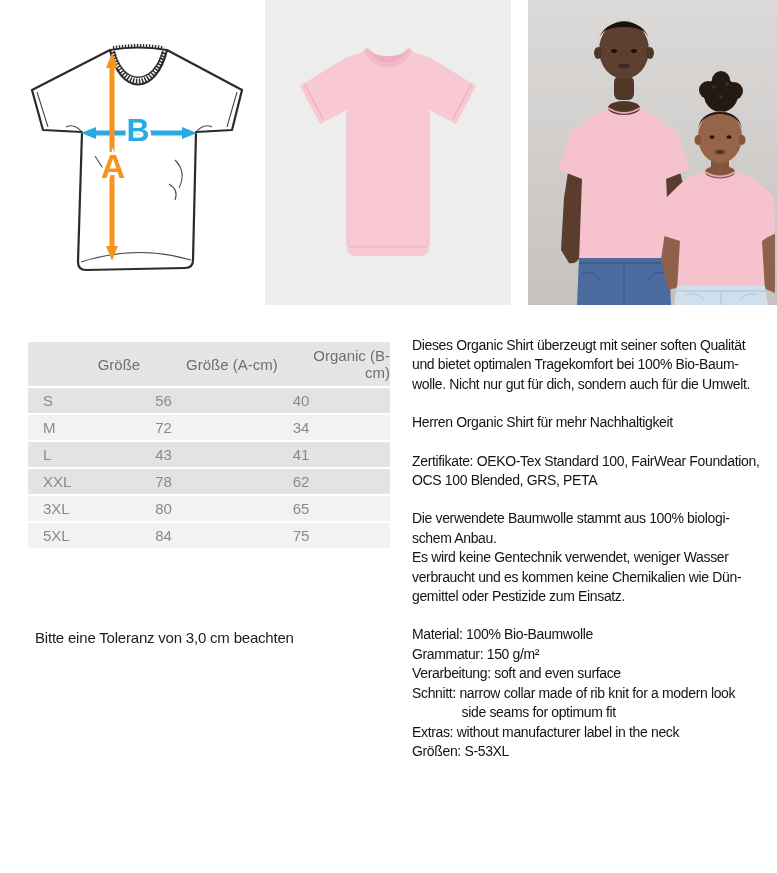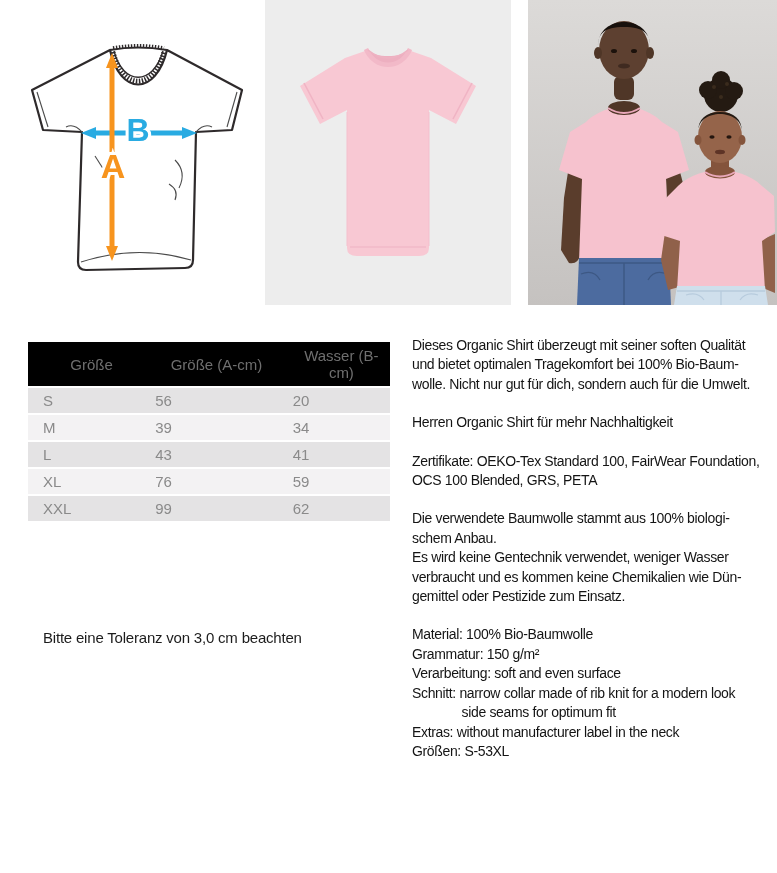--- a/index.html
+++ b/index.html
@@ -14,32 +14,32 @@
   .flat-photo{position:absolute;left:265px;top:0;width:246px;height:305px;background:#ededed;}
   .flat-photo svg{display:block;width:100%;height:100%;}
   .models{position:absolute;left:528px;top:0;width:249px;height:305px;}
 
   
   table.size-table{
     position:absolute;left:28px;top:340px;width:362px;
     border-collapse:separate;border-spacing:0 2px;table-layout:fixed;
   }
   table.size-table th{
-    background:#000000;color:#6f6f6f;font-weight:400;font-size:15px;
-    text-align:center;padding:5px 0 5px 15px;height:17px;
+    background:#e5e5e5;color:#6f6f6f;font-weight:400;font-size:15px;
+    text-align:right;padding:5px 0 5px 15px;height:17px;
   }
   table.size-table td{
     color:#8a8a8a;font-size:15px;text-align:left;padding:4px 0 4px 15px;height:17px;
   }
   table.size-table tr.odd td{background:#e4e3e4;}
   table.size-table tr.even td{background:#f3f2f3;}
   .col-size{width:31%;} .col-len{width:38%;} .col-wid{width:31%;}
 
   .tolerance{
-    position:absolute;left:35px;top:629px;font-size:15px;color:#1c1c1c;letter-spacing:-0.2px;margin-left:8px;
+    position:absolute;left:35px;top:629px;font-size:15px;color:#1c1c1c;letter-spacing:-0.2px;
   }
 
   
   .description{
     position:absolute;left:412px;top:336px;width:368px;
     font-size:14px;line-height:19.4px;color:#141414;letter-spacing:-0.35px;
   }
   .description p{margin:0 0 19px 0;white-space:pre-wrap;}
   .description p:last-child{margin-bottom:0;}
 
@@ -180,48 +180,53 @@
   <table class="size-table">
     <colgroup>
         <col class="col-size">
         <col class="col-len">
         <col class="col-wid">
       </colgroup>
     <thead>
       <tr>
         <th>Größe</th>
         <th>Größe (A-cm)</th>
-        <th>Wasser (B-cm)</th>
+        <th>Organic (B-cm)</th>
       </tr>
     </thead>
     <tbody>
       <tr class="odd">
         <td>S</td>
         <td>56</td>
-        <td>20</td>
+        <td>40</td>
       </tr>
       <tr class="even">
         <td>M</td>
-        <td>39</td>
+        <td>72</td>
         <td>34</td>
       </tr>
       <tr class="odd">
         <td>L</td>
         <td>43</td>
         <td>41</td>
       </tr>
-      <tr class="even">
-        <td>XL</td>
-        <td>76</td>
-        <td>59</td>
-      </tr>
       <tr class="odd">
         <td>XXL</td>
-        <td>99</td>
+        <td>78</td>
         <td>62</td>
+      </tr>
+      <tr class="even">
+        <td>3XL</td>
+        <td>80</td>
+        <td>65</td>
+      </tr>
+      <tr class="even">
+        <td>5XL</td>
+        <td>84</td>
+        <td>75</td>
       </tr>
     </tbody>
   </table>
 
   <div class="tolerance">Bitte eine Toleranz von 3,0 cm beachten</div>
 
   <div class="description">
     <p>Dieses Organic Shirt überzeugt mit seiner soften Qualität
 und bietet optimalen Tragekomfort bei 100% Bio-Baum-
 wolle. Nicht nur gut für dich, sondern auch für die Umwelt.</p>

